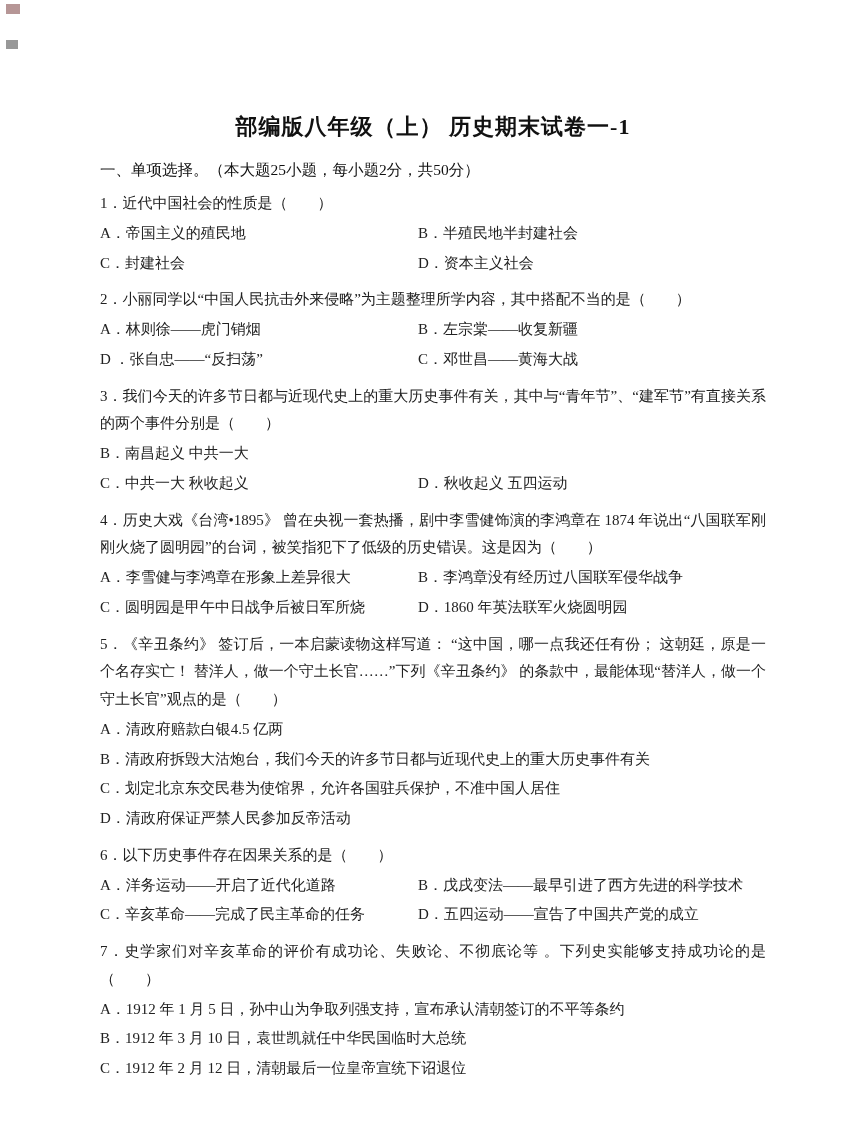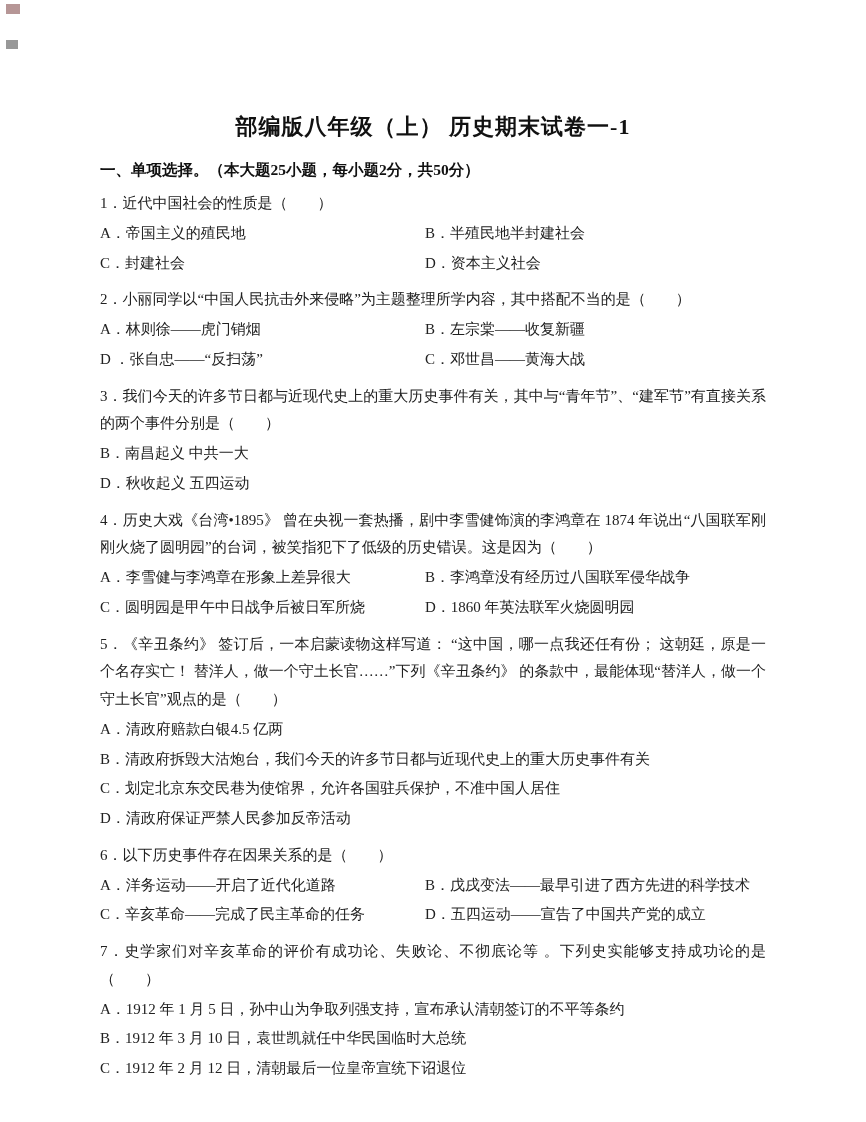--- a/index.html
+++ b/index.html
@@ -33,42 +33,42 @@
   .exam-title {
     text-align: center;
     font-size: 22px;
     font-weight: bold;
     color: #111;
     margin: 0 0 18px 0;
     letter-spacing: 1px;
   }
   .section-header {
     font-size: 15.5px;
-    font-weight: bold;
+    font-weight: normal;
     color: #111;
     margin: 0 0 6px 0;
   }
   .question {
     margin-top: 9px;
   }
   .stem {
     font-size: 15px;
     line-height: 1.85;
     margin: 0;
     text-align: justify;
   }
   .opt-row {
     font-size: 15px;
     line-height: 1.85;
     margin-top: 2px;
   }
   .opt-row.two-col {
     display: grid;
     grid-template-columns: 47% 1fr;
-    column-gap: 12px;
+    column-gap: 5px;
   }
   .opt {
     display: block;
   }
 </style>
 </head>
 <body>
 
 <div class="page">
 
@@ -104,20 +104,21 @@
         <span class="opt">C．邓世昌——黄海大战</span>
       </div>
     </div>
 
     <div class="question">
       <p class="stem">3．我们今天的许多节日都与近现代史上的重大历史事件有关，其中与“青年节”、“建军节”有直接关系的两个事件分别是（　　）</p>
       <div class="opt-row two-col">
         <span class="opt">B．南昌起义 中共一大</span>
       </div>
       <div class="opt-row two-col">
+        <span class="opt">C．中共一大 秋收起义</span>
         <span class="opt">D．秋收起义 五四运动</span>
       </div>
     </div>
 
     <div class="question">
       <p class="stem">4．历史大戏《台湾•1895》 曾在央视一套热播，剧中李雪健饰演的李鸿章在 1874 年说出“八国联军刚刚火烧了圆明园”的台词，被笑指犯下了低级的历史错误。这是因为（　　）</p>
       <div class="opt-row two-col">
         <span class="opt">A．李雪健与李鸿章在形象上差异很大</span>
         <span class="opt">B．李鸿章没有经历过八国联军侵华战争</span>
       </div>

